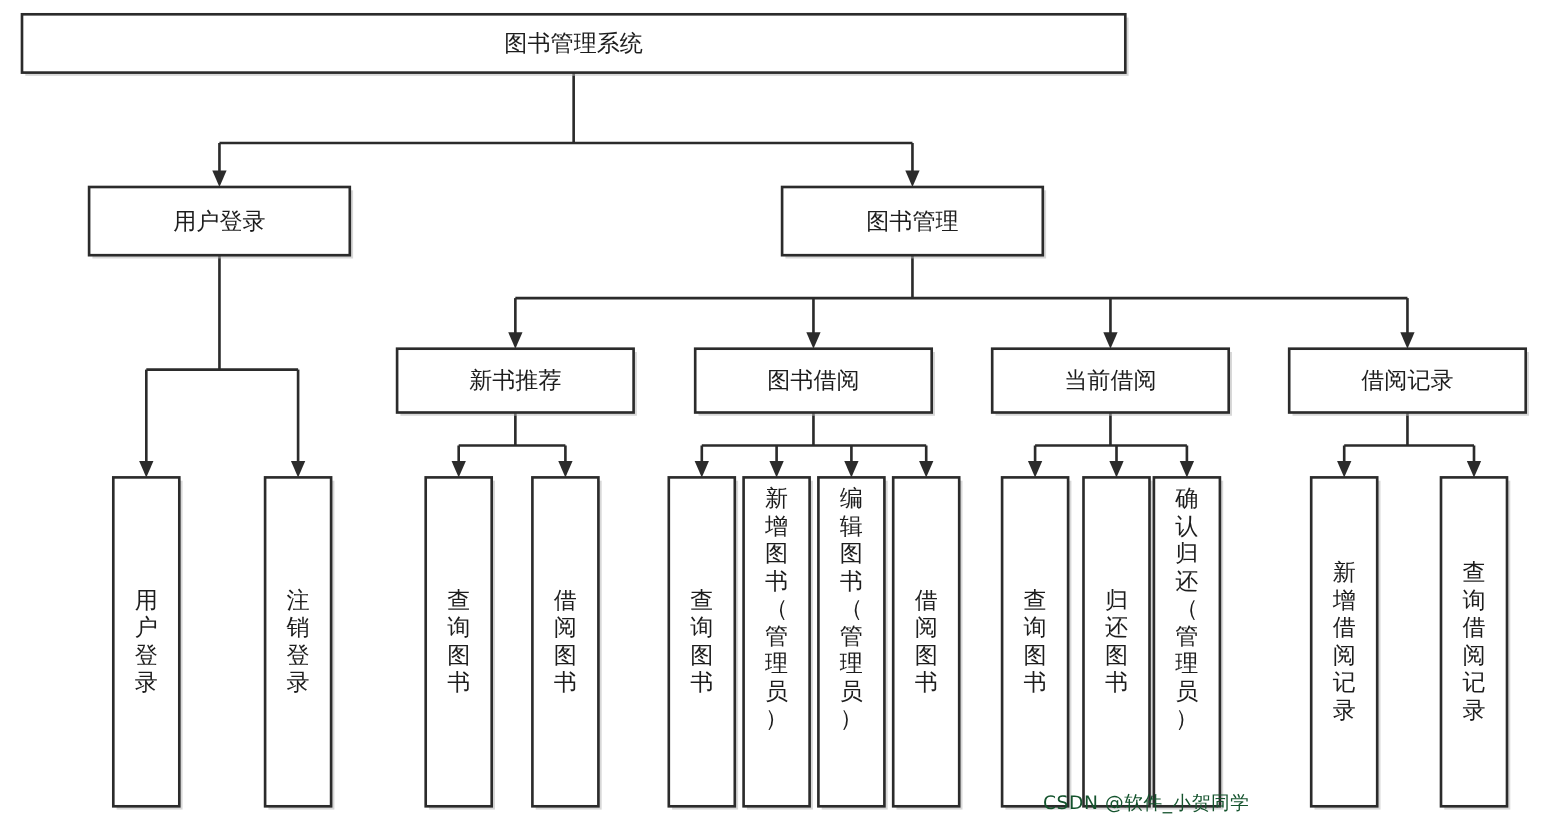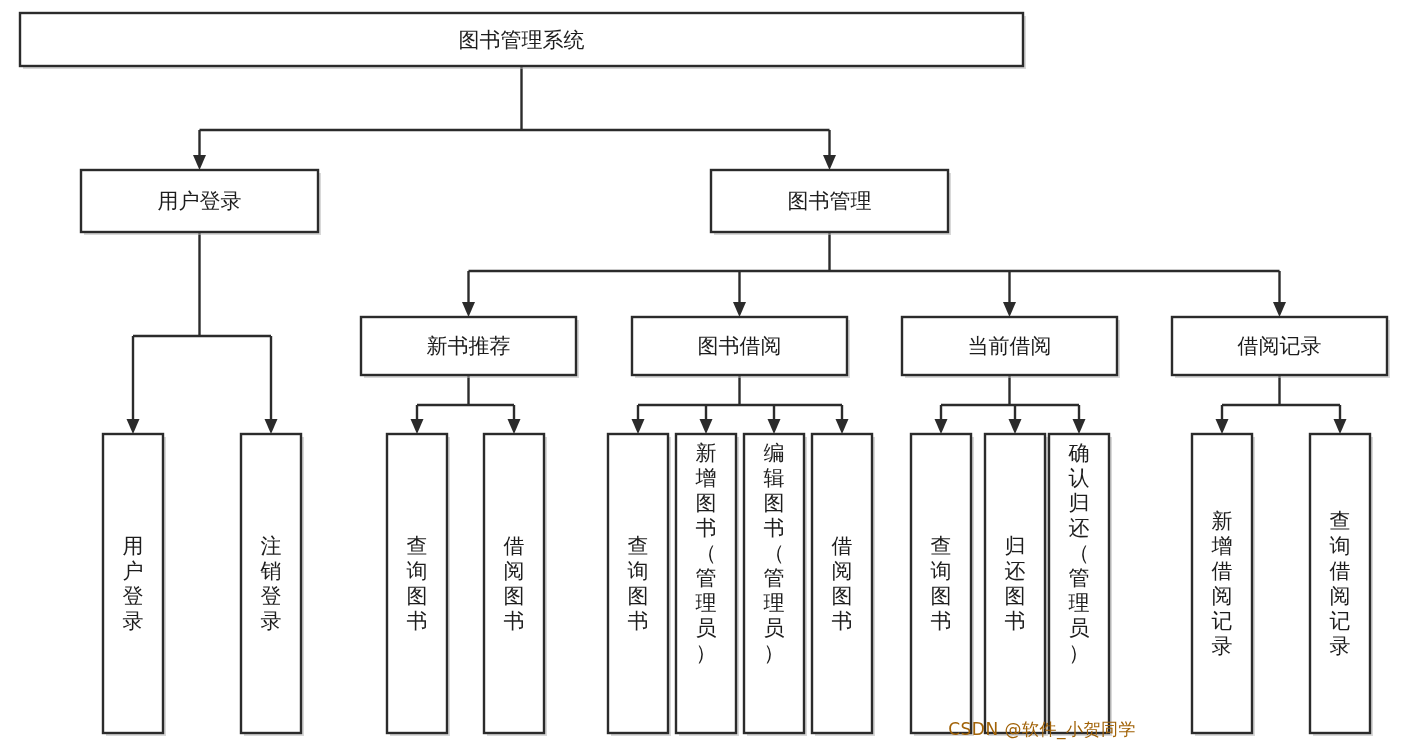--- a/index.html
+++ b/index.html
@@ -59,21 +59,21 @@
     font-size: 21px;
     fill: #1d1d1d;
     text-anchor: middle;
   }
   .watermark {
     position: absolute;
     right: 16px;
     bottom: 6px;
     font-family: "DejaVu Sans", "Liberation Sans", sans-serif;
     font-size: 17px;
-    color: #a16207;
+    color: #14532d;
     letter-spacing: 0.5px;
     white-space: nowrap;
     user-select: none;
   }
 </style>
 </head>
 <body>
 
 <div id="diagram-root">
   <svg id="tree-svg" viewBox="0 0 1405 747">

